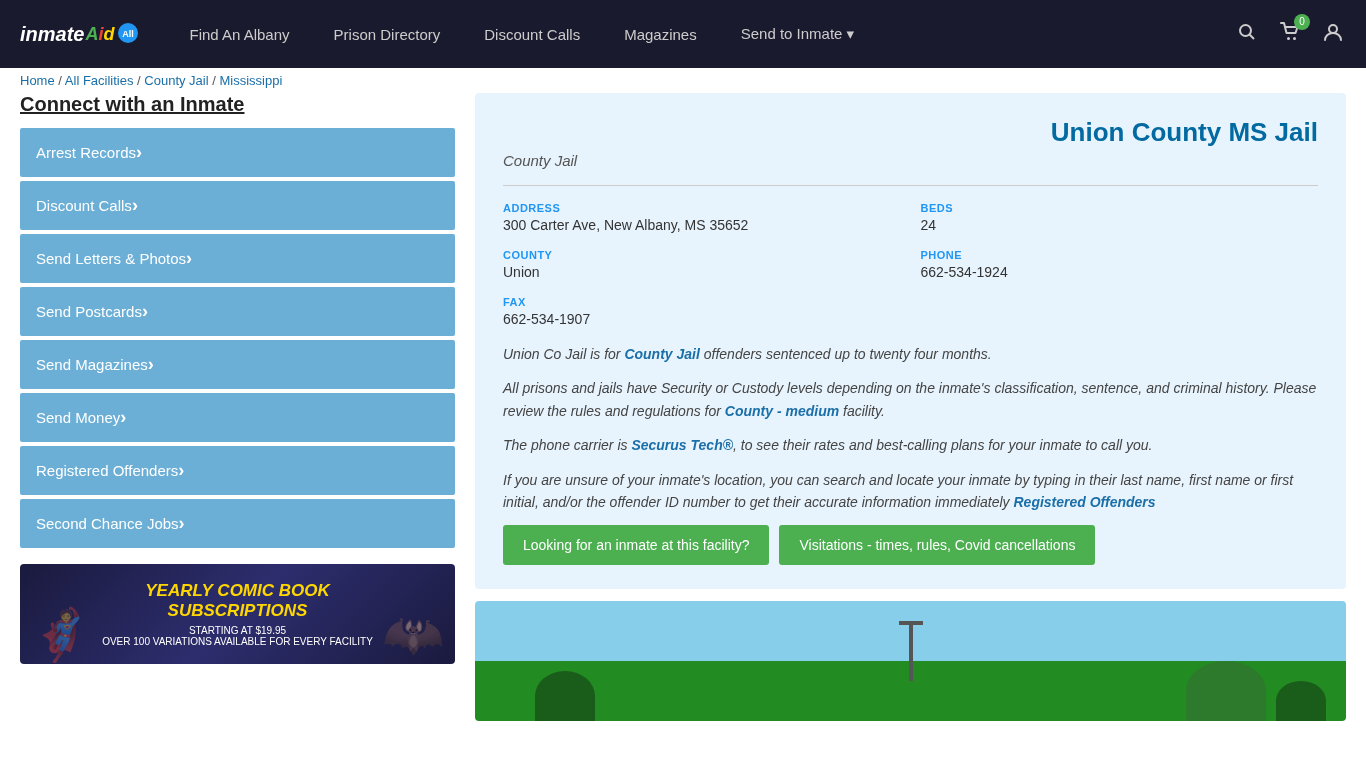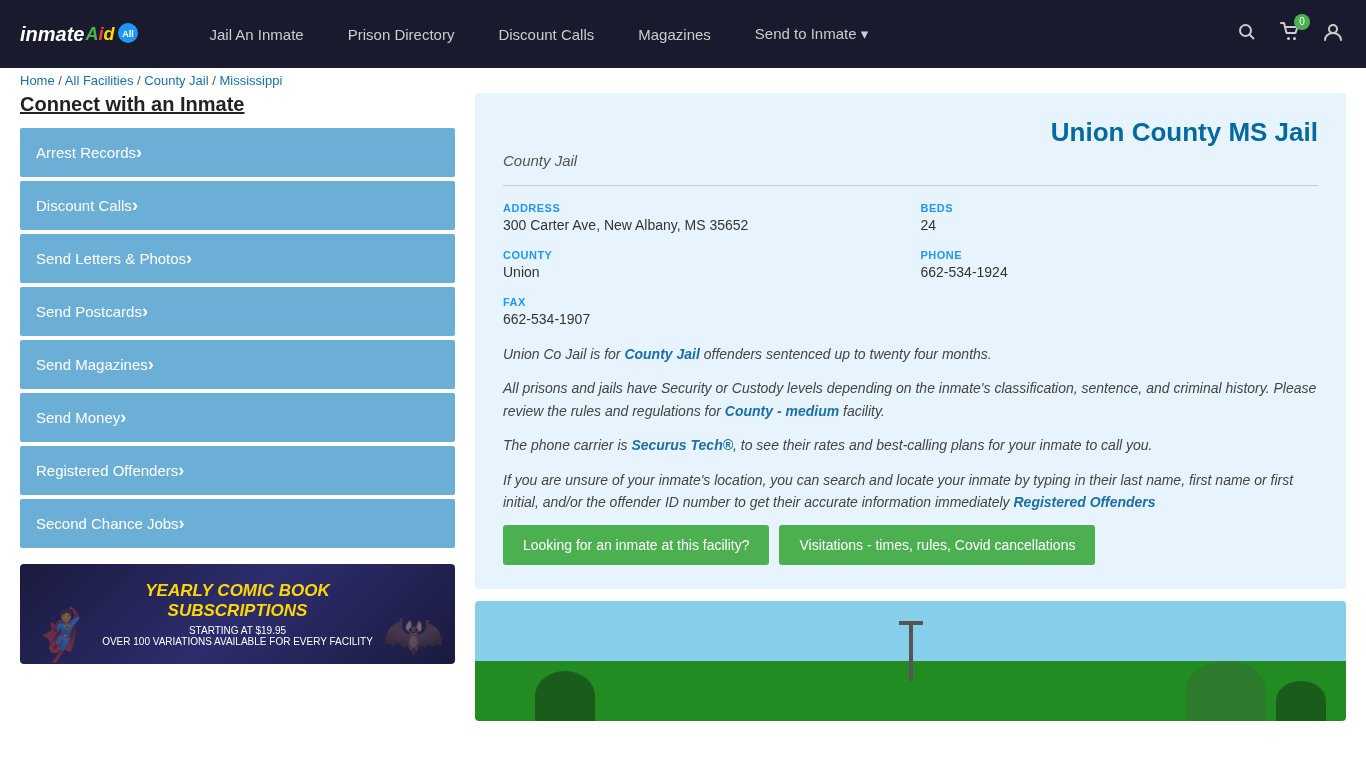--- a/index.html
+++ b/index.html
@@ -9,21 +9,21 @@
     .navbar {
       background: #1a1a2e;
       display: flex;
       align-items: center;
       padding: 0 20px;
       height: 68px;
     }
     .navbar-logo {
       display: flex;
       align-items: center;
-      margin-right: 48px;
+      margin-right: 28px;
     }
     .navbar-links {
       display: flex;
       align-items: center;
       gap: 0;
       flex: 1;
     }
     .nav-link {
       color: #ccc;
       text-decoration: none;
@@ -304,21 +304,21 @@
       <span style="color:#FFD700;font-size:18px;font-weight:900;font-style:italic;">d</span>
     </span>
     <span style="margin-left:3px;">
       <svg width="22" height="22" viewBox="0 0 22 22">
         <circle cx="11" cy="11" r="10" fill="#2196F3"></circle>
         <text x="11" y="15" text-anchor="middle" fill="white" font-size="9" font-weight="bold">All</text>
       </svg>
     </span>
   </div>
   <div class="navbar-links">
-    <a class="nav-link">Jail An Inmate</a>
+    <a class="nav-link">Find An Albany</a>
     <a class="nav-link">Prison Directory</a>
     <a class="nav-link">Discount Calls</a>
     <a class="nav-link">Magazines</a>
     <a class="nav-link">Send to Inmate ▾</a>
   </div>
   <div class="nav-icons">
     <button class="nav-icon-btn">
       <svg width="18" height="18" viewBox="0 0 18 18" fill="none">
         <circle cx="7.5" cy="7.5" r="5.5" stroke="#ccc" stroke-width="2"></circle>
         <line x1="11.5" y1="11.5" x2="16" y2="16" stroke="#ccc" stroke-width="2"></line>

